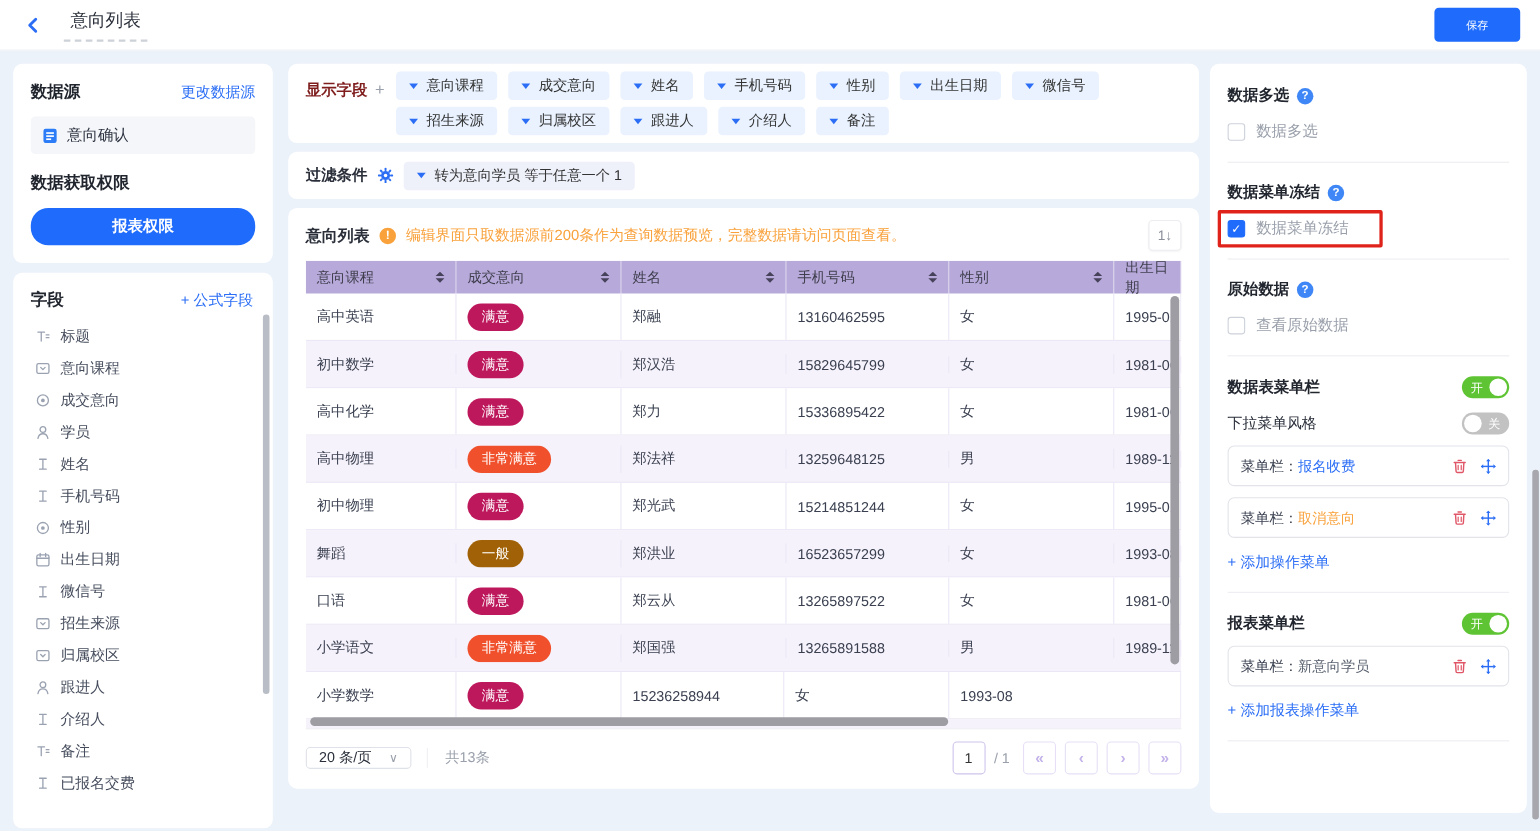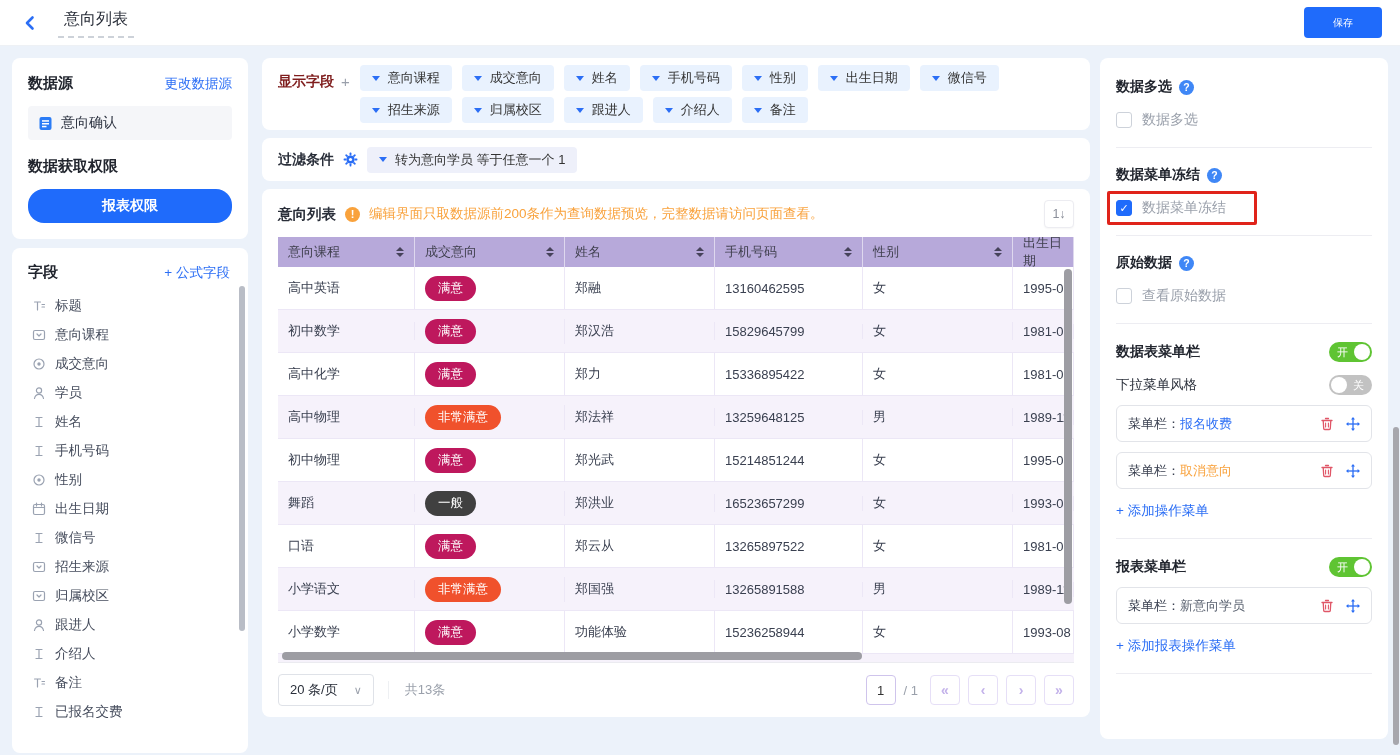--- a/index.html
+++ b/index.html
@@ -72,27 +72,27 @@
   .sorts .dn { border-top:4px solid #46425a; }
   .c1{width:137px;flex:none} .c2{width:150px;flex:none} .c3{width:150px;flex:none}
   .c4{width:148px;flex:none} .c5{width:150px;flex:none} .c6{flex:1;min-width:0}
   .trow { display:flex; height:43px; background:#fff; border-bottom:1px solid #ece7f6; }
   .trow.alt { background:#f6f2fb;align-items:center; }
   .td { display:flex; align-items:center; padding:0 10px; font-size:13px; color:#3a4050;
     border-right:1px solid #ece7f6; white-space:nowrap; overflow:hidden; }
   .badge { border-radius:13px; padding:4px 13px; color:#fff; font-size:12.5px; white-space:nowrap; }
   .b-orange { background:#be185d; }
   .b-red { background:#f0512c; }
-  .b-gray { background:#404040; }
+  .b-gray { background:#a16207; }
   .v-thumb { position:absolute; right:2px; top:32px; width:8px; height:335px; background:#9d9da3;
     border-radius:4px; cursor:grab; }
   .h-thumb { position:absolute; left:4px; bottom:2px; width:580px; height:8px; background:#9d9da3;
     border-radius:4px; cursor:grab; }
   .pager { margin-top:11px; display:flex; align-items:center; }
-  .psize { border:1px solid #dfe2e8; border-radius:4px; height:32px; padding:0 11px; display:flex;
+  .psize { border:1px solid #dfe2e8; border-radius:4px; height:20px; padding:0 11px; display:flex;
     align-items:center; gap:16px; font-size:13px; color:#2a2f3a; cursor:pointer; background:#fff; }
   .psize .chev { color:#9aa0ab; font-size:11px; }
   .ptotal { color:#9aa0ab; font-size:13px; margin-left:14px; padding-left:16px; border-left:1px solid #eef0f3; }
   .pright { margin-left:auto; display:flex; align-items:center; gap:8px; }
   .pagebox { min-width:30px; height:30px; border:1px solid #cfc4ec; border-radius:4px; display:flex;
     align-items:center; justify-content:center; font-size:13px; color:#333; background:#fff; cursor:text; }
   .pof { color:#9aa0ab; font-size:13px; margin-right:4px; }
   .navbtn { width:30px; height:30px; border:1px solid #e6dff7; border-radius:4px; background:#fff;
     color:#c3b2ea; font-size:14px; font-weight:700; display:flex; align-items:center; justify-content:center;
     cursor:pointer; }
@@ -603,23 +603,20 @@
             <span>1989-11</span>
           </div>
         </div>
       <div class="trow">
           <div class="td c1">
             <span>小学数学</span>
           </div>
           <div class="td c2">
             <span class="badge b-orange">满意</span>
           </div>
-          <div class="td c3">
-            <span>功能体验</span>
-          </div>
           <div class="td c4">
             <span>15236258944</span>
           </div>
           <div class="td c5">
             <span>女</span>
           </div>
           <div class="td c6">
             <span>1993-08</span>
           </div>
         </div>

